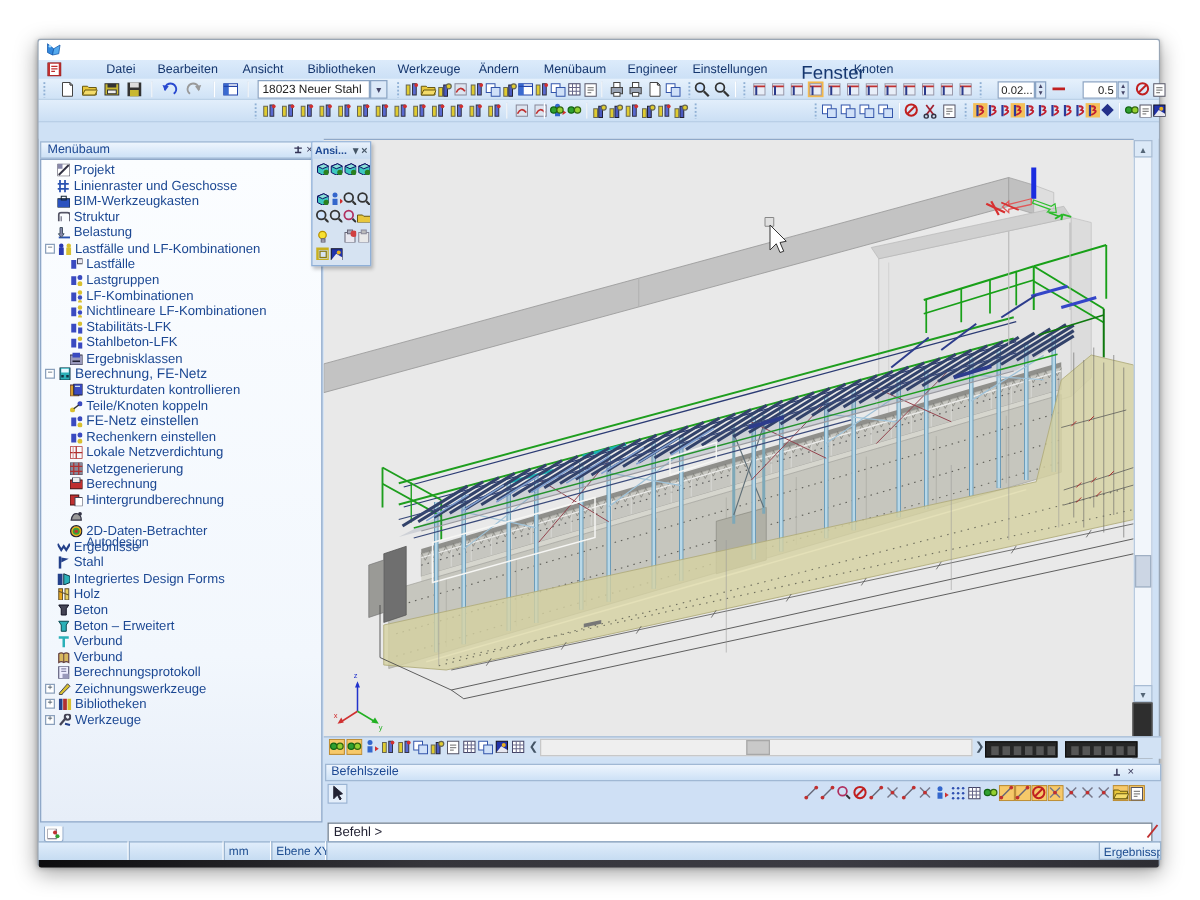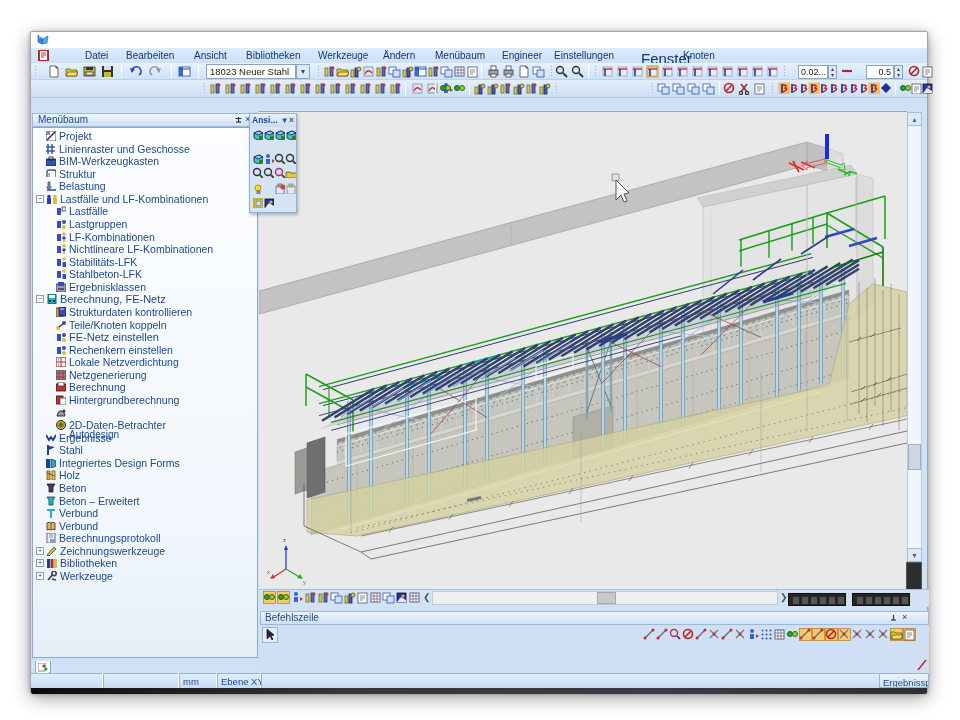--- a/index.html
+++ b/index.html
@@ -1241,20 +1241,21 @@
       <polygon points="1,4 5,4 6,5 12,5 12,11 1,11" fill="#e8c73c" stroke="#6a5a10" stroke-width="0.8"></polygon>
       <polygon points="3,7 13,7 11,11 1,11" fill="#f4dc6a" stroke="#6a5a10" stroke-width="0.8"></polygon>
     </svg>
     <svg style="position:absolute;left:872px;top:596px" width="13" height="13" viewBox="0 0 13 13">
       <rect x="0.5" y="0.5" width="12" height="12" fill="#f6c96a" stroke="#b8862a" stroke-width="0.8"></rect>
       <rect x="2" y="2" width="9" height="10" fill="#fff" stroke="#556" stroke-width="0.8"></rect>
       <line x1="4" y1="5" x2="9" y2="5" stroke="#888" stroke-width="1"></line>
       <line x1="4" y1="7" x2="9" y2="7" stroke="#888" stroke-width="1"></line>
       <line x1="4" y1="9" x2="7" y2="9" stroke="#888" stroke-width="1"></line>
     </svg>
+    <div class="abs" style="left:231px;top:626px;width:660px;height:16px;background:#fff;border:1px solid #6a7a8c;font-size:10.5px;color:#223;padding:1px 4px">Befehl &gt;</div>
     <svg style="position:absolute;left:886px;top:627px" width="10" height="12" viewBox="0 0 10 12">
       <line x1="1" y1="11" x2="9" y2="1" stroke="#c03030" stroke-width="1.6"></line>
     </svg>
     <div class="abs" style="left:0;top:641px;width:100%;height:15px;background:linear-gradient(#e0edfb,#c6dcf2);border-top:1px solid #9ab4d0"></div>
     <div class="abs" style="left:0px;top:641px;width:73px;height:15px;border-right:1px solid #9ab4d0;box-shadow:inset -1px 0 0 #fff;font-size:9.5px;color:#1b4b8f;padding:2.5px 3px;overflow:hidden;white-space:nowrap"></div>
     <div class="abs" style="left:73px;top:641px;width:76px;height:15px;border-right:1px solid #9ab4d0;box-shadow:inset -1px 0 0 #fff;font-size:9.5px;color:#1b4b8f;padding:2.5px 3px;overflow:hidden;white-space:nowrap"></div>
     <div class="abs" style="left:149px;top:641px;width:38px;height:15px;border-right:1px solid #9ab4d0;box-shadow:inset -1px 0 0 #fff;font-size:9.5px;color:#1b4b8f;padding:2.5px 3px;overflow:hidden;white-space:nowrap">mm</div>
     <div class="abs" style="left:187px;top:641px;width:44px;height:15px;border-right:1px solid #9ab4d0;box-shadow:inset -1px 0 0 #fff;font-size:9.5px;color:#1b4b8f;padding:2.5px 3px;overflow:hidden;white-space:nowrap">Ebene XY</div>
     <div class="abs" style="left:848px;top:641px;width:50px;height:15px;background:linear-gradient(#eaf3fc,#cfe2f4);border:1px solid #9ab4d0;font-size:9.5px;color:#1b4b8f;padding:2.5px 0 2px 3px;overflow:hidden;white-space:nowrap">Ergebnissper</div>
     <div class="abs" style="left:0;top:656px;width:100%;height:6px;background:linear-gradient(90deg,#0c0c0e,#35353b 35%,#3b3b43 70%,#2e2e34);border-radius:0 0 2px 2px"></div>

